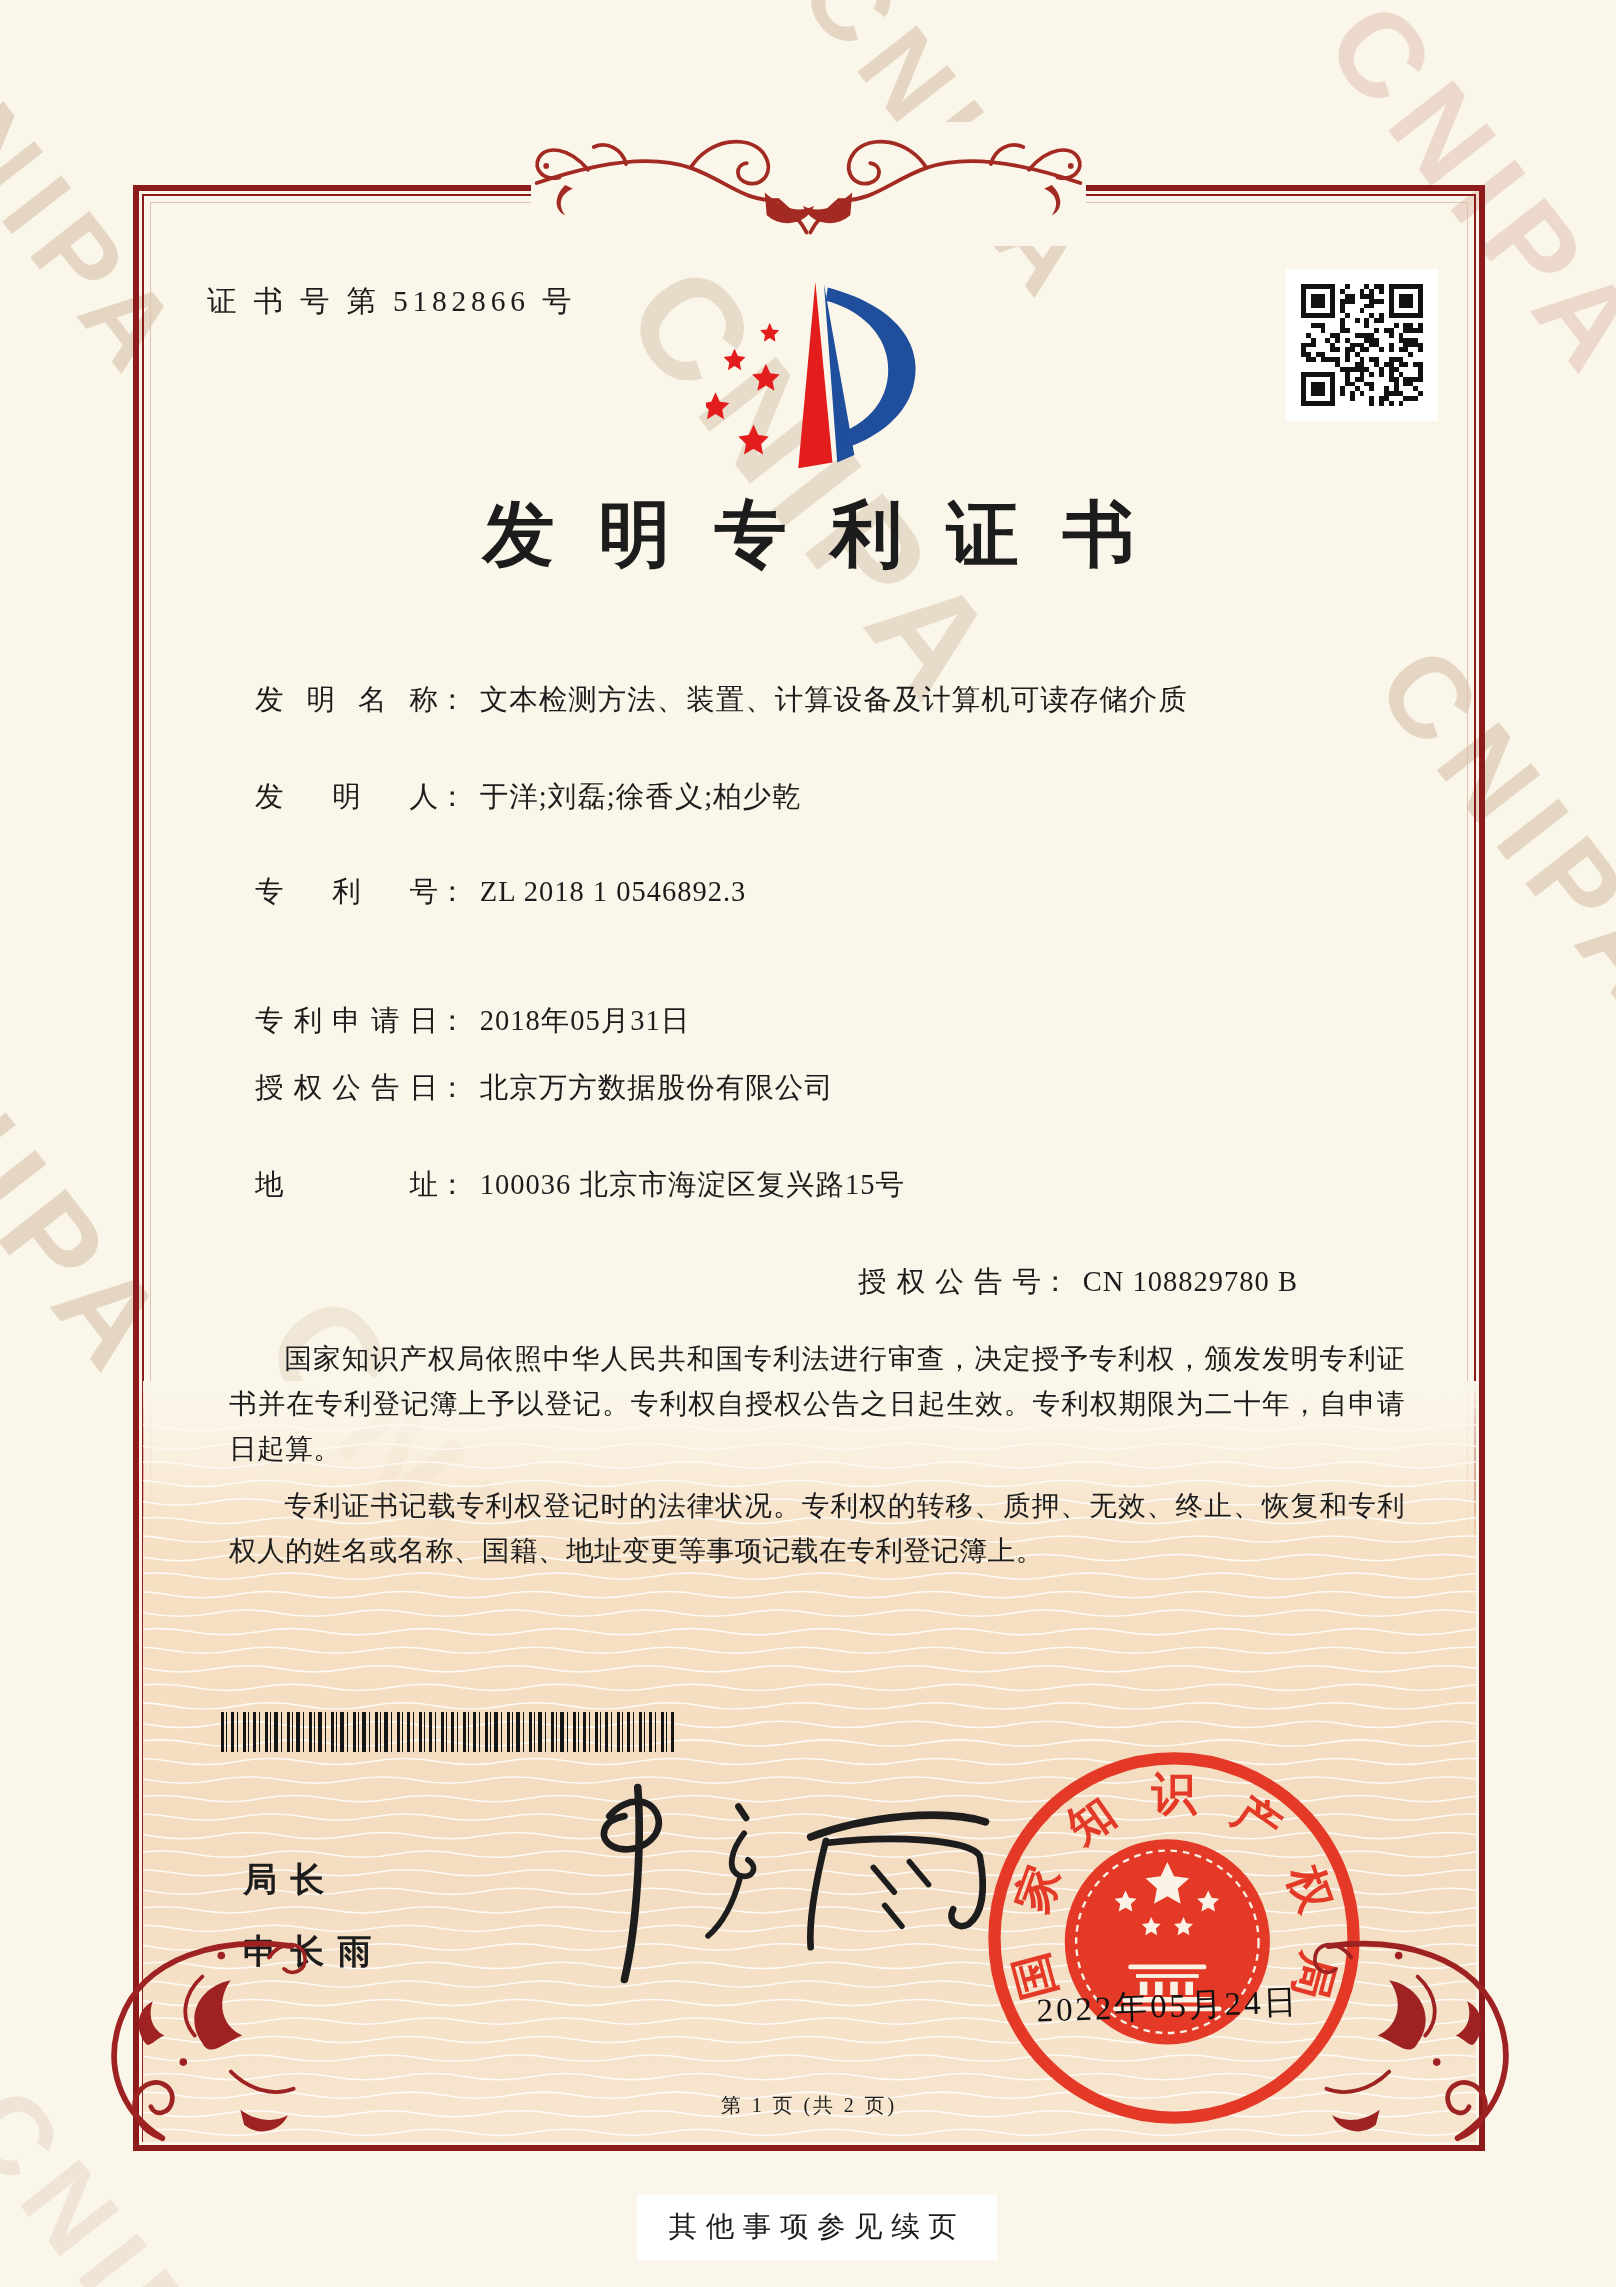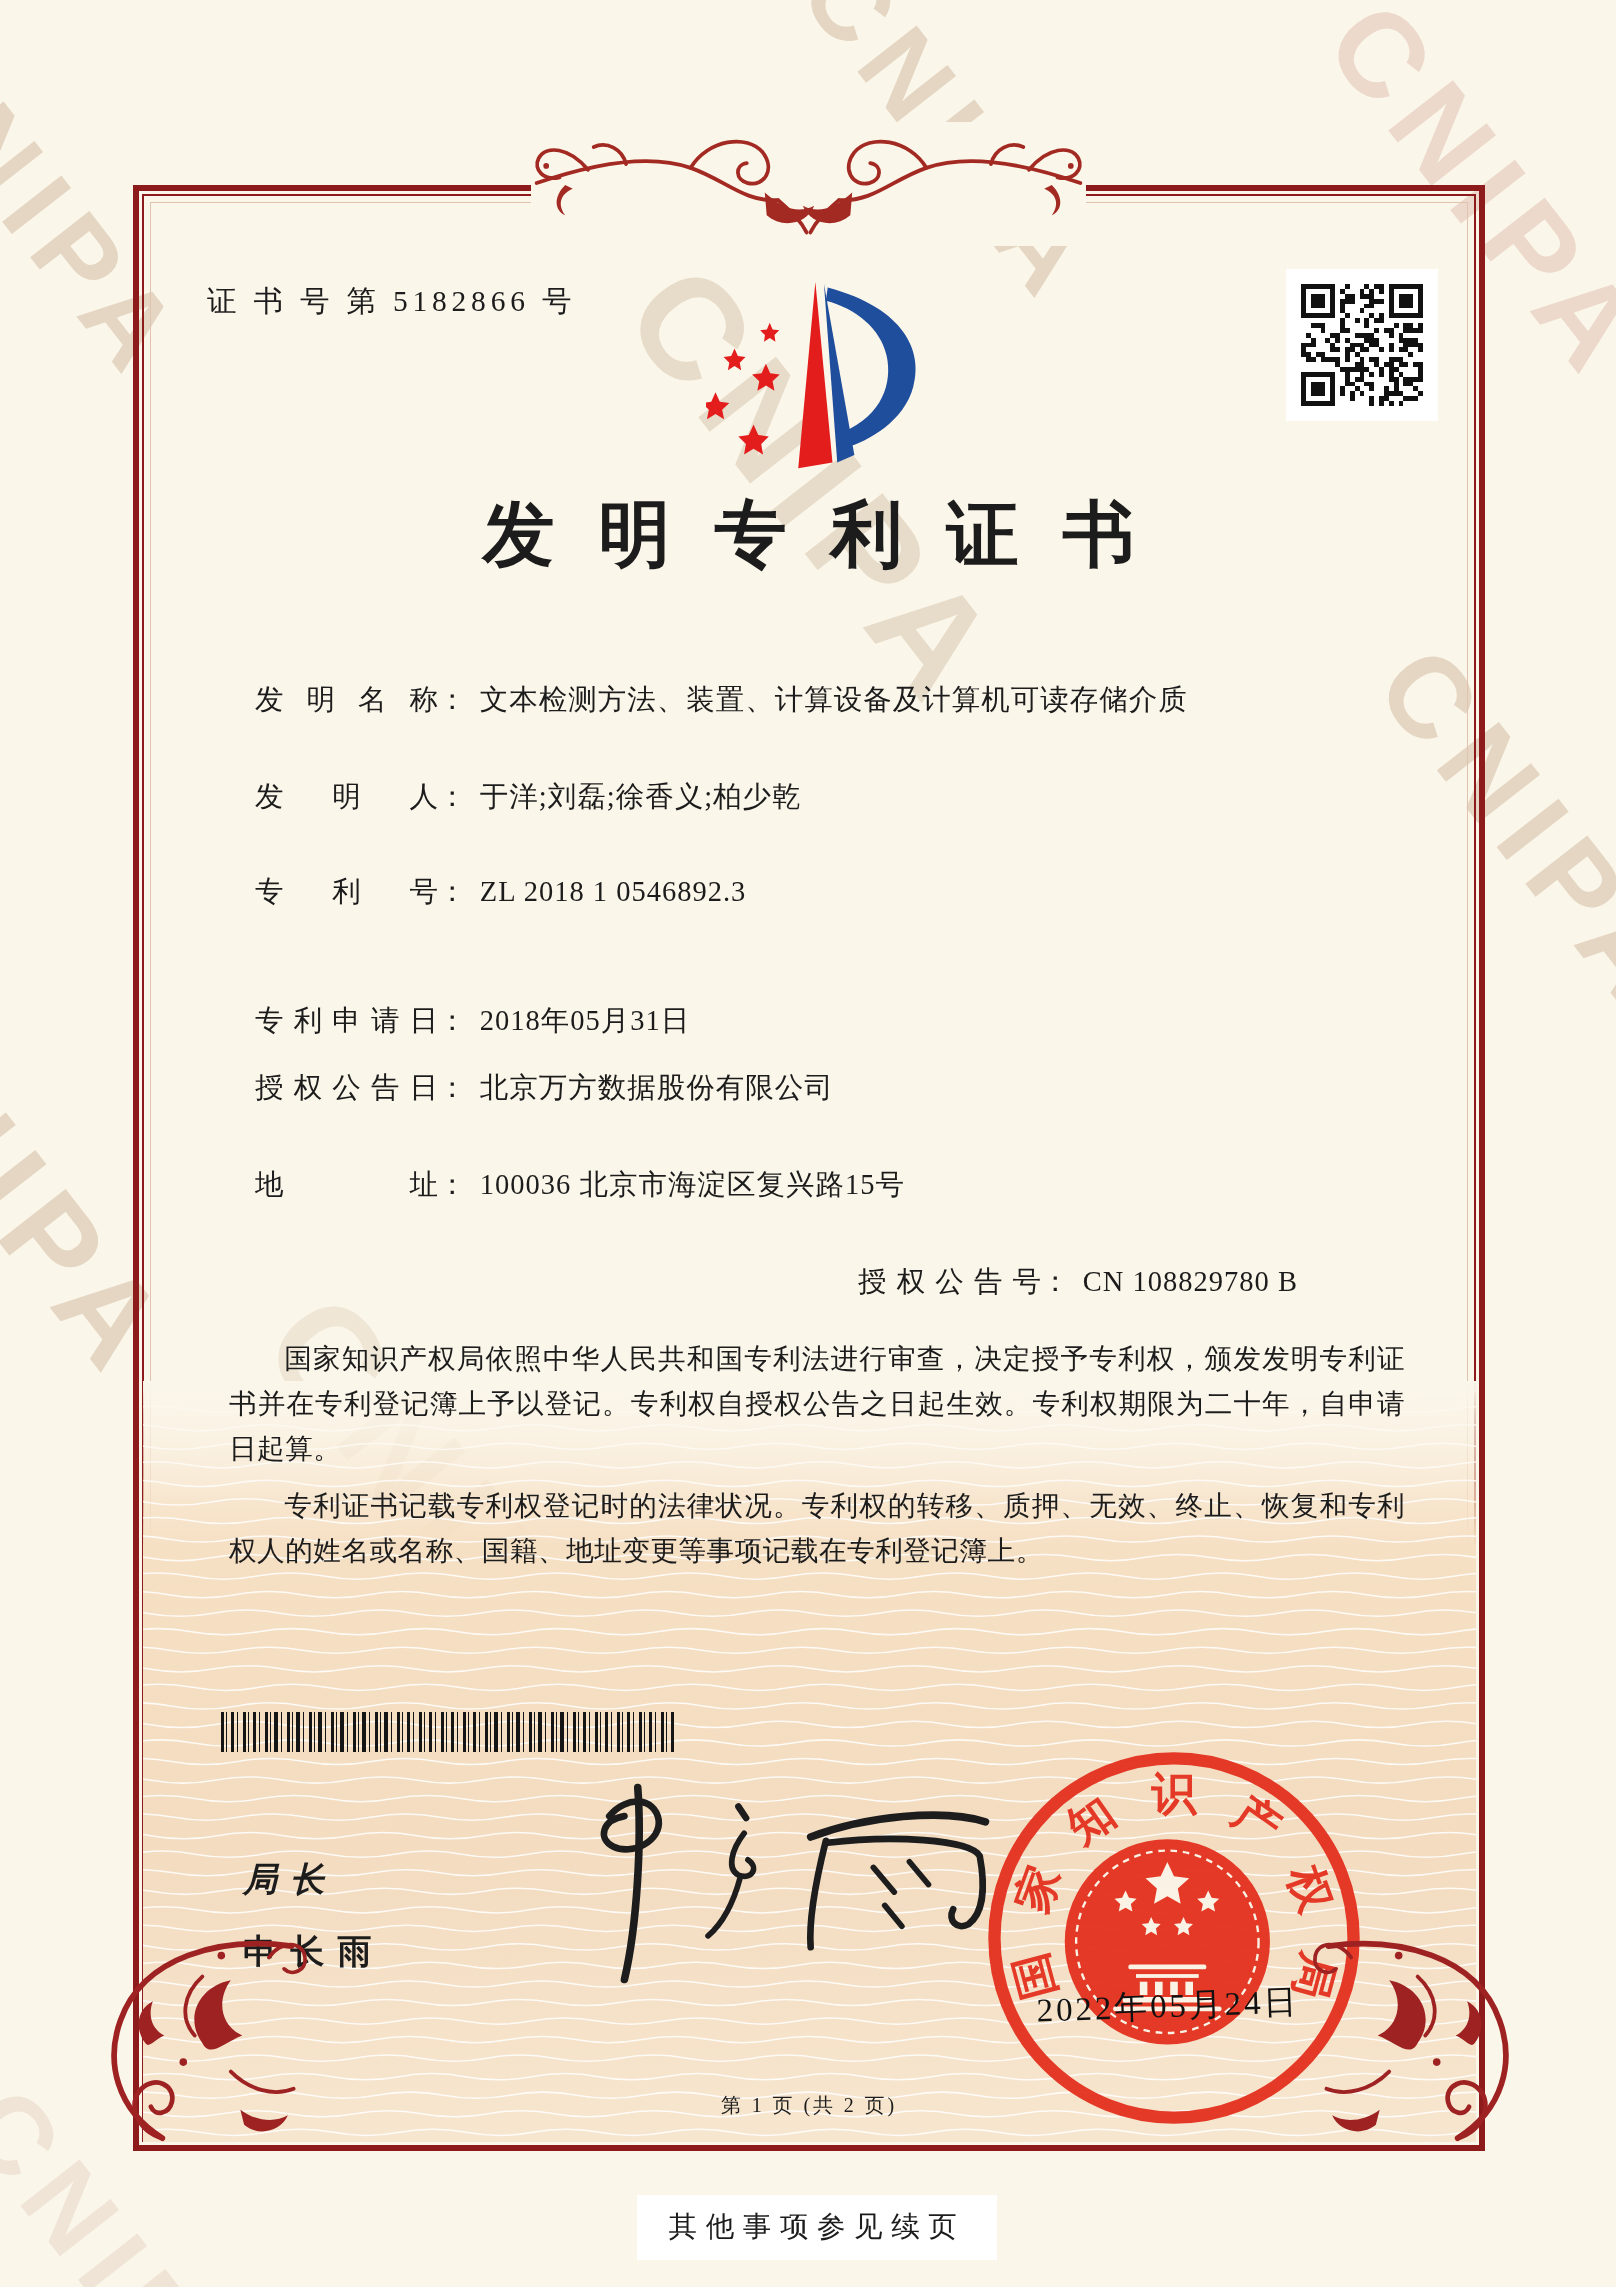--- a/index.html
+++ b/index.html
@@ -38,21 +38,21 @@
   .paras{position:absolute;left:217px;top:1324px;width:1200px;z-index:3;}
   .paras p{margin:12px;font-size:27.6px;line-height:45px;text-indent:2em;text-align:justify;
            letter-spacing:0.5px;}
   
   .barcode{position:absolute;left:221px;top:1712px;width:455px;height:40px;z-index:3;
     background:repeating-linear-gradient(90deg,#151515 0 2.9px,rgba(0,0,0,0) 2.9px 4.8px,
       #151515 4.8px 5.7px,rgba(0,0,0,0) 5.7px 9.5px,#151515 9.5px 13.3px,rgba(0,0,0,0) 13.3px 16px,
       #151515 16px 17px,rgba(0,0,0,0) 17px 22px);}
   
   .sig-title{position:absolute;left:243px;top:1857px;font-size:34px;font-weight:700;
-    font-family:"Liberation Sans","DejaVu Sans",sans-serif;letter-spacing:13.3px;z-index:3;font-style:italic;}
+    font-family:"Liberation Sans","DejaVu Sans",sans-serif;letter-spacing:13.3px;z-index:3;}
   .sig-name{position:absolute;left:243px;top:1929px;font-size:34px;font-weight:700;
     font-family:"Liberation Sans","DejaVu Sans",sans-serif;letter-spacing:13.3px;z-index:3;}
   .sig-script{position:absolute;left:571px;top:1780px;z-index:4;}
   
   .seal{position:absolute;left:984px;top:1748px;width:380px;height:380px;z-index:5;opacity:.96;}
   .seal svg{position:absolute;left:0;top:0;}
   .seal-arc{position:absolute;left:0;top:0;width:380px;height:380px;}
   .seal-arc span{position:absolute;font-size:45px;font-weight:700;color:#e43320;
     font-family:"Liberation Serif","DejaVu Serif",serif;}
   .seal-date{position:absolute;left:997px;top:1984px;width:342px;text-align:center;

